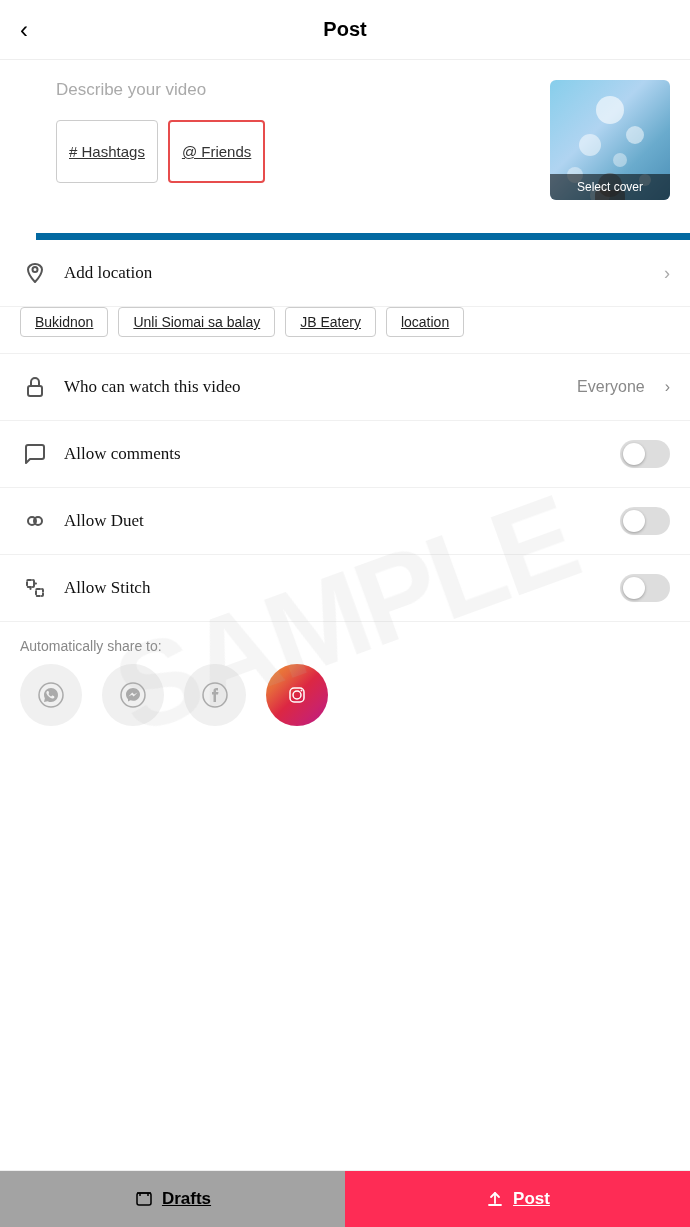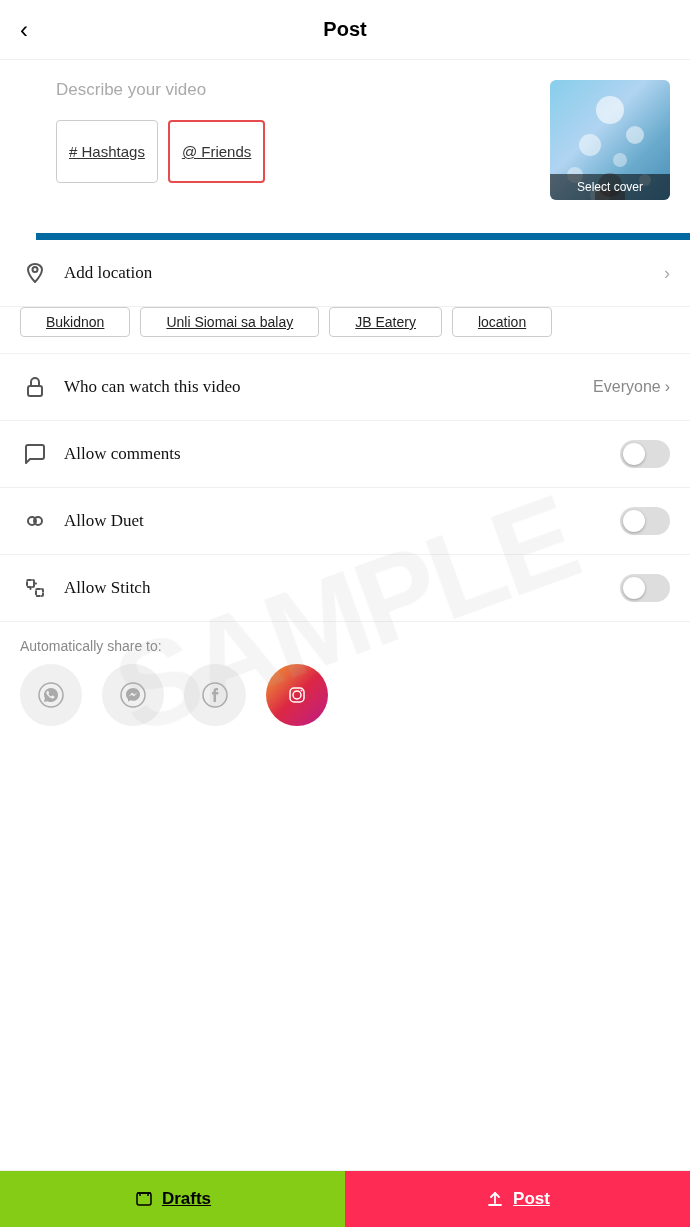--- a/index.html
+++ b/index.html
@@ -127,39 +127,39 @@
       flex: 1;
       font-size: 17px;
       color: #111;
       font-family: Liberation Serif, serif;
     }
     .row-value {
       font-size: 16px;
       color: #888;
       display: flex;
       align-items: center;
-      gap: 4px;
+      gap: 20px;
     }
     .row-chevron {
       font-size: 18px;
       color: #aaa;
     }
 
     
     .location-chips {
       display: flex;
       gap: 10px;
       padding: 0 20px 16px 20px;
       overflow-x: auto;
       border-bottom: 1px solid #f0f0f0;
     }
     .location-chip {
       border: 1px solid #ccc;
       border-radius: 4px;
-      padding: 6px 25px;
+      padding: 6px 14px;
       font-size: 14px;
       white-space: nowrap;
       cursor: pointer;
       color: #222;
       text-decoration: underline;
       background: #fff;
       text-align: center;
     }
 
     
@@ -224,21 +224,21 @@
       flex: 1;
       padding: 18px;
       display: flex;
       align-items: center;
       justify-content: center;
       gap: 8px;
       font-size: 17px;
       font-weight: 600;
       cursor: pointer;
       border: none;
-      background: #84cc16;
+      background: #a3a3a3;
       text-decoration: underline;
       color: #000;
     }
     .post-btn {
       flex: 1;
       padding: 18px;
       display: flex;
       align-items: center;
       justify-content: center;
       gap: 8px;

